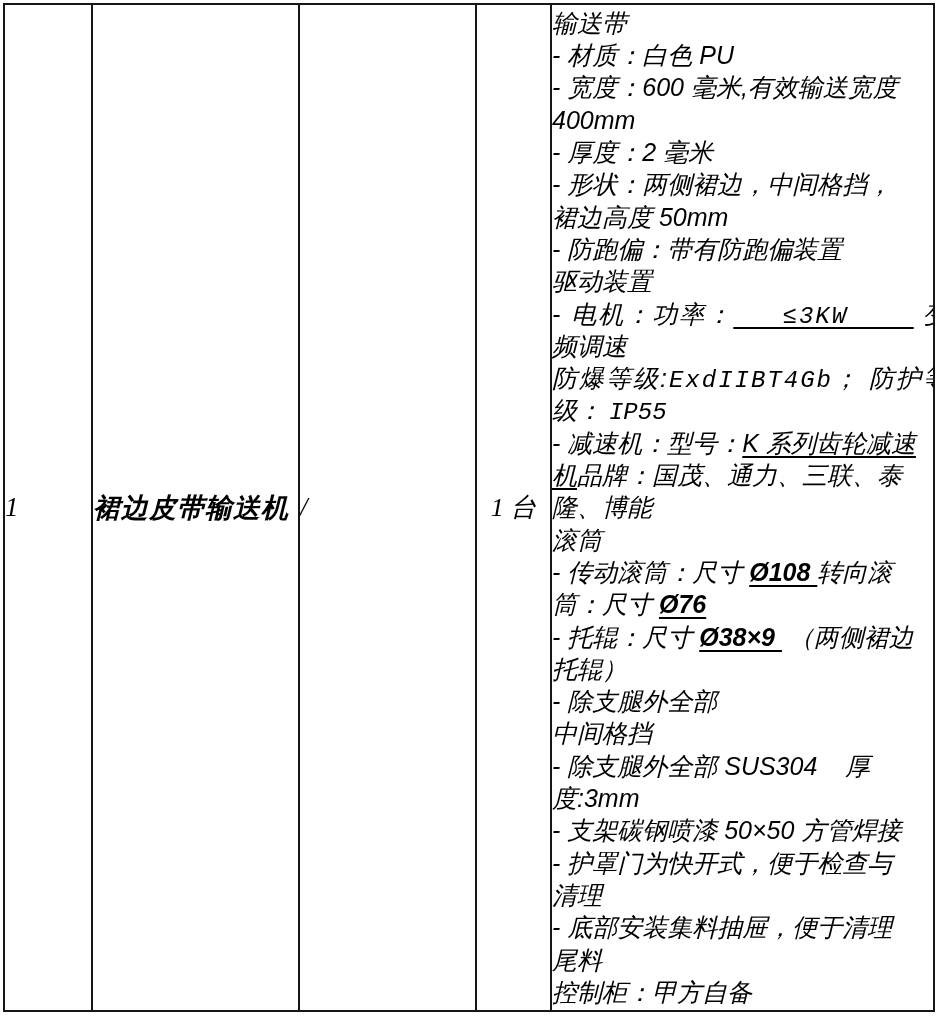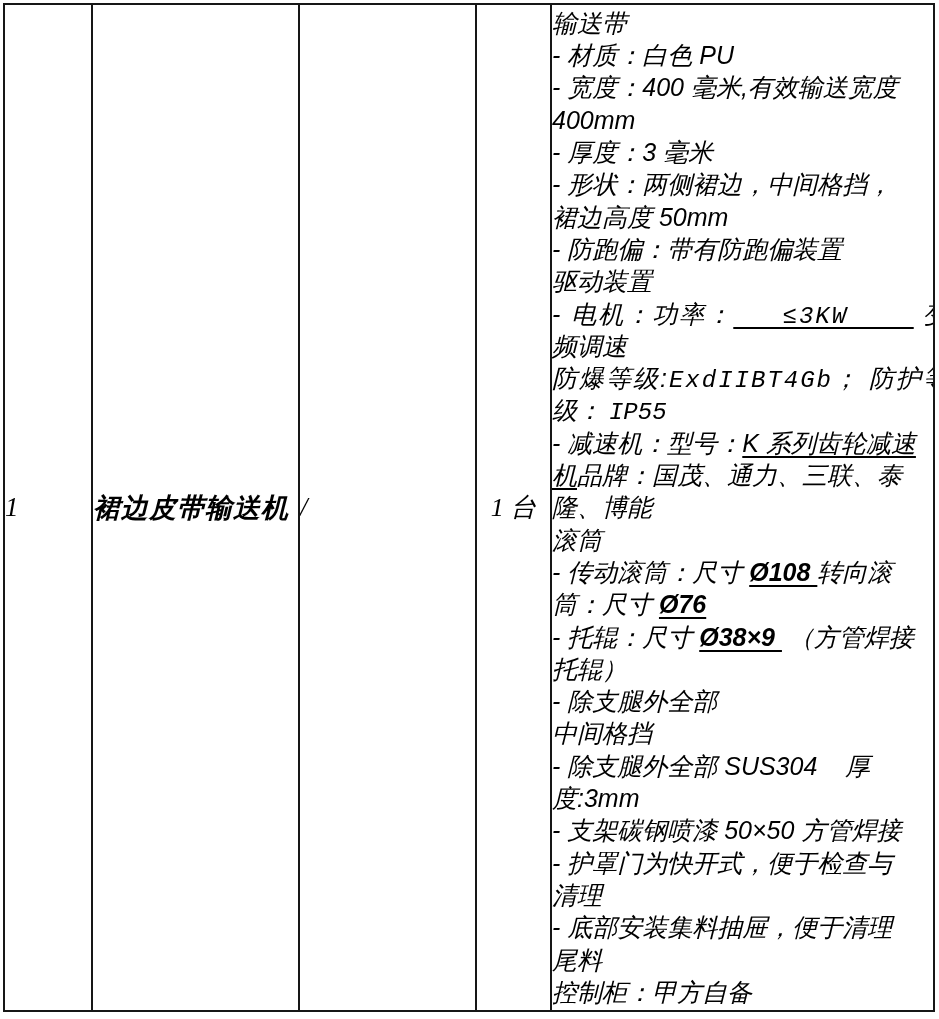--- a/index.html
+++ b/index.html
@@ -104,38 +104,38 @@
       <td class="cell-model">
         <span>/</span>
       </td>
       <td class="cell-qty">
         <span>1 台</span>
       </td>
       <td class="cell-spec">
         <div>
               <div class="spec-line"><span>输送带</span></div>
               <div class="spec-line"><span>- 材质：白色 PU</span></div>
-              <div class="spec-line"><span>- 宽度：400 毫米,有效输送宽度</span></div>
+              <div class="spec-line"><span>- 宽度：600 毫米,有效输送宽度</span></div>
               <div class="spec-line"><span>400mm</span></div>
-              <div class="spec-line"><span>- 厚度：3 毫米</span></div>
+              <div class="spec-line"><span>- 厚度：2 毫米</span></div>
               <div class="spec-line"><span>- 形状：两侧裙边，中间格挡，</span></div>
               <div class="spec-line"><span>裙边高度 50mm</span></div>
               <div class="spec-line"><span>- 防跑偏：带有防跑偏装置</span></div>
               <div class="spec-line"><span>驱动装置</span></div>
               <div class="spec-line" style="letter-spacing: 2px;"><span>- 电机：功率：</span><span class="u mono">&nbsp;&nbsp;&nbsp;≤3KW&nbsp;&nbsp;&nbsp;&nbsp;</span><span> 变</span></div>
               <div class="spec-line"><span>频调速</span></div>
               <div class="spec-line" style="letter-spacing: 2px;"><span>防爆等级:</span><span class="mono">ExdIIBT4Gb</span><span>； 防护等</span></div>
               <div class="spec-line"><span>级： </span><span class="mono">IP55</span></div>
               <div class="spec-line"><span>- 减速机：型号：</span><span class="u">K 系列齿轮减速</span></div>
               <div class="spec-line"><span class="u">机</span><span>品牌：国茂、通力、三联、泰</span></div>
               <div class="spec-line"><span>隆、博能</span></div>
               <div class="spec-line"><span>滚筒</span></div>
               <div class="spec-line"><span>- 传动滚筒：尺寸 </span><span class="u bd">Ø108 </span><span>转向滚</span></div>
               <div class="spec-line"><span>筒：尺寸 </span><span class="u bd">Ø76</span></div>
-              <div class="spec-line"><span>- 托辊：尺寸 </span><span class="u bd">Ø38×9 </span><span> （方管焊接</span></div>
+              <div class="spec-line"><span>- 托辊：尺寸 </span><span class="u bd">Ø38×9 </span><span> （两侧裙边</span></div>
               <div class="spec-line"><span>托辊）</span></div>
               <div class="spec-line"><span>- 除支腿外全部</span></div>
               <div class="spec-line"><span>中间格挡</span></div>
               <div class="spec-line"><span>- 除支腿外全部 SUS304    厚</span></div>
               <div class="spec-line"><span>度:3mm</span></div>
               <div class="spec-line"><span>- 支架碳钢喷漆 50×50 方管焊接</span></div>
               <div class="spec-line"><span>- 护罩门为快开式，便于检查与</span></div>
               <div class="spec-line"><span>清理</span></div>
               <div class="spec-line"><span>- 底部安装集料抽屉，便于清理</span></div>
               <div class="spec-line"><span>尾料</span></div>

